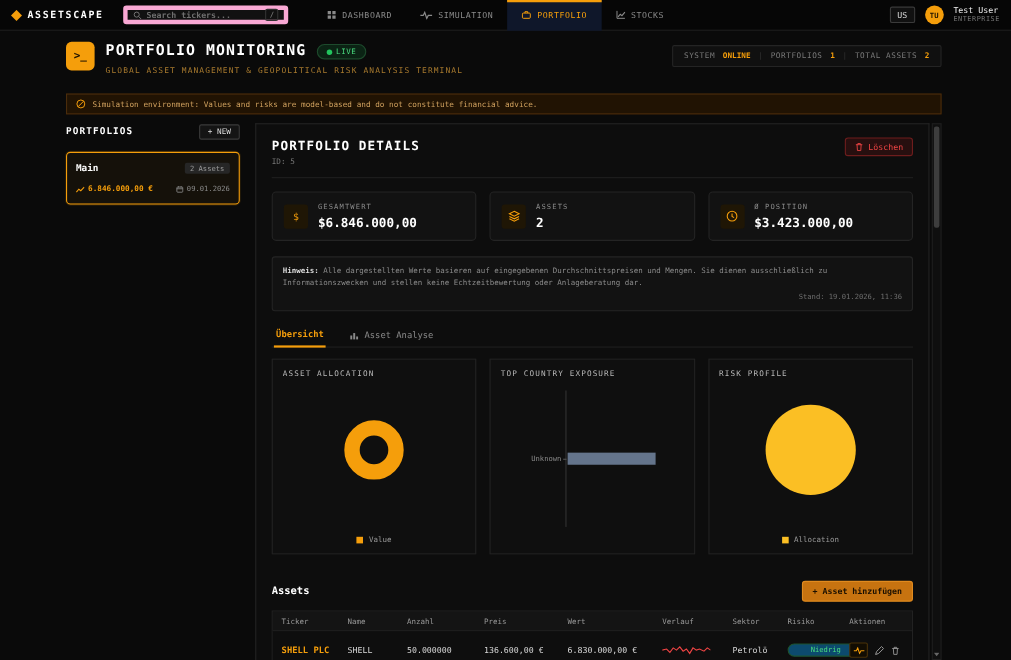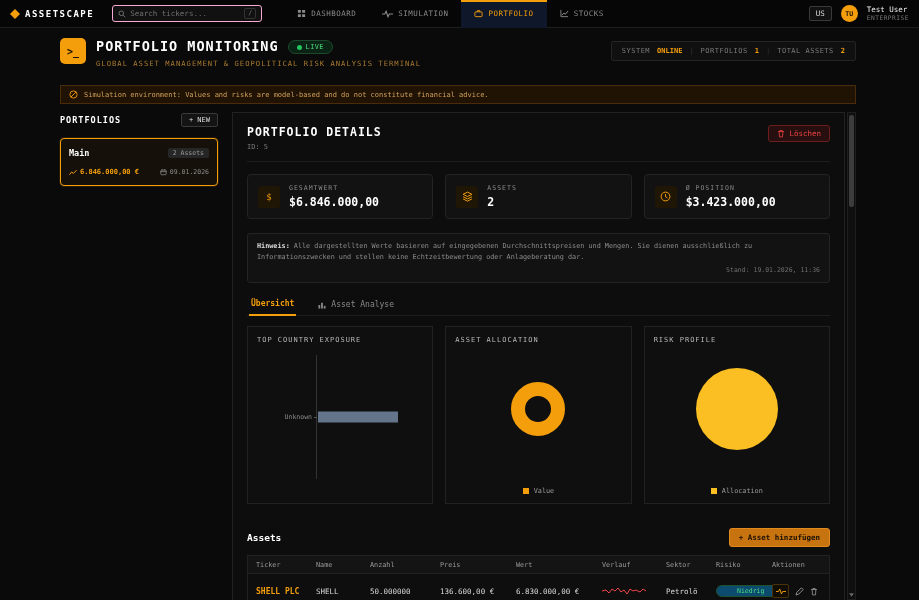--- a/index.html
+++ b/index.html
@@ -10,21 +10,21 @@
     font-family:"DejaVu Sans Mono","Liberation Mono",monospace;
   }
   svg { display:block; }
 
   
   .topbar { position:absolute; top:0; left:0; right:0; height:28px; background:#060606;
     border-bottom:1px solid #1e1e1e; display:flex; align-items:center; padding:0 10px; }
   .brand { display:flex; align-items:center; gap:5px; cursor:pointer; }
   .brand-name { font-size:9px; font-weight:bold; letter-spacing:1.5px; color:#fff; }
   .search-box { display:flex; align-items:center; gap:4px; margin-left:18px; width:150px; height:17px;
-    background:#111; border:1px solid #f9a8d4; border-radius:3px; padding:0 5px; }
+    background:#111; border:4px solid #f9a8d4; border-radius:3px; padding:0 5px;font-weight:bold; }
   .search-box input { flex:1; min-width:0; background:transparent; border:none; outline:none;
     color:#bbb; font:inherit; font-size:7.5px; }
   .search-box input::placeholder { color:#6f6f6f; }
   .kbd { border:1px solid #333; border-radius:2px; font-size:6.5px; color:#777; padding:0 3px; line-height:9px; }
   .nav { display:flex; margin-left:22px; height:28px; }
   .nav-item { display:flex; align-items:center; gap:5px; padding:0 13px; font-size:7.5px;
     letter-spacing:.5px; color:#8a8a8a; cursor:pointer; }
   .nav-item.active { color:#f59e0b; background:#0f172a; box-shadow:inset 0 2px 0 #f59e0b; }
   .topbar-right { margin-left:auto; display:flex; align-items:center; gap:9px; }
   .locale-btn { border:1px solid #3a3a3a; border-radius:2px; padding:2px 6px; font-size:7.5px;
@@ -336,33 +336,33 @@
             <rect x="0.5" y="4.5" width="2" height="4" fill="currentColor"></rect>
             <rect x="3.5" y="2" width="2" height="6.5" fill="currentColor"></rect>
             <rect x="6.5" y="5.5" width="2" height="3" fill="currentColor"></rect>
           </svg>
         <span>Asset Analyse</span>
       </div>
     </div>
 
     <div class="charts">
       <div class="chart-panel">
+        <div class="chart-title">ASSET ALLOCATION</div>
+        <div class="donut"></div>
+        <div class="legend">
+          <span class="swatch orange"></span>
+          <span>Value</span>
+        </div>
+      </div>
+      <div class="chart-panel">
         <div class="chart-title">TOP COUNTRY EXPOSURE</div>
         <div class="bar-area">
           <span class="bar-label">Unknown</span>
           <span class="bar-tick"></span>
           <div class="hbar"></div>
-        </div>
-      </div>
-      <div class="chart-panel">
-        <div class="chart-title">ASSET ALLOCATION</div>
-        <div class="donut"></div>
-        <div class="legend">
-          <span class="swatch orange"></span>
-          <span>Value</span>
         </div>
       </div>
       <div class="chart-panel">
         <div class="chart-title">RISK PROFILE</div>
         <div class="pie"></div>
         <div class="legend">
           <span class="swatch yellow"></span>
           <span>Allocation</span>
         </div>
       </div>

